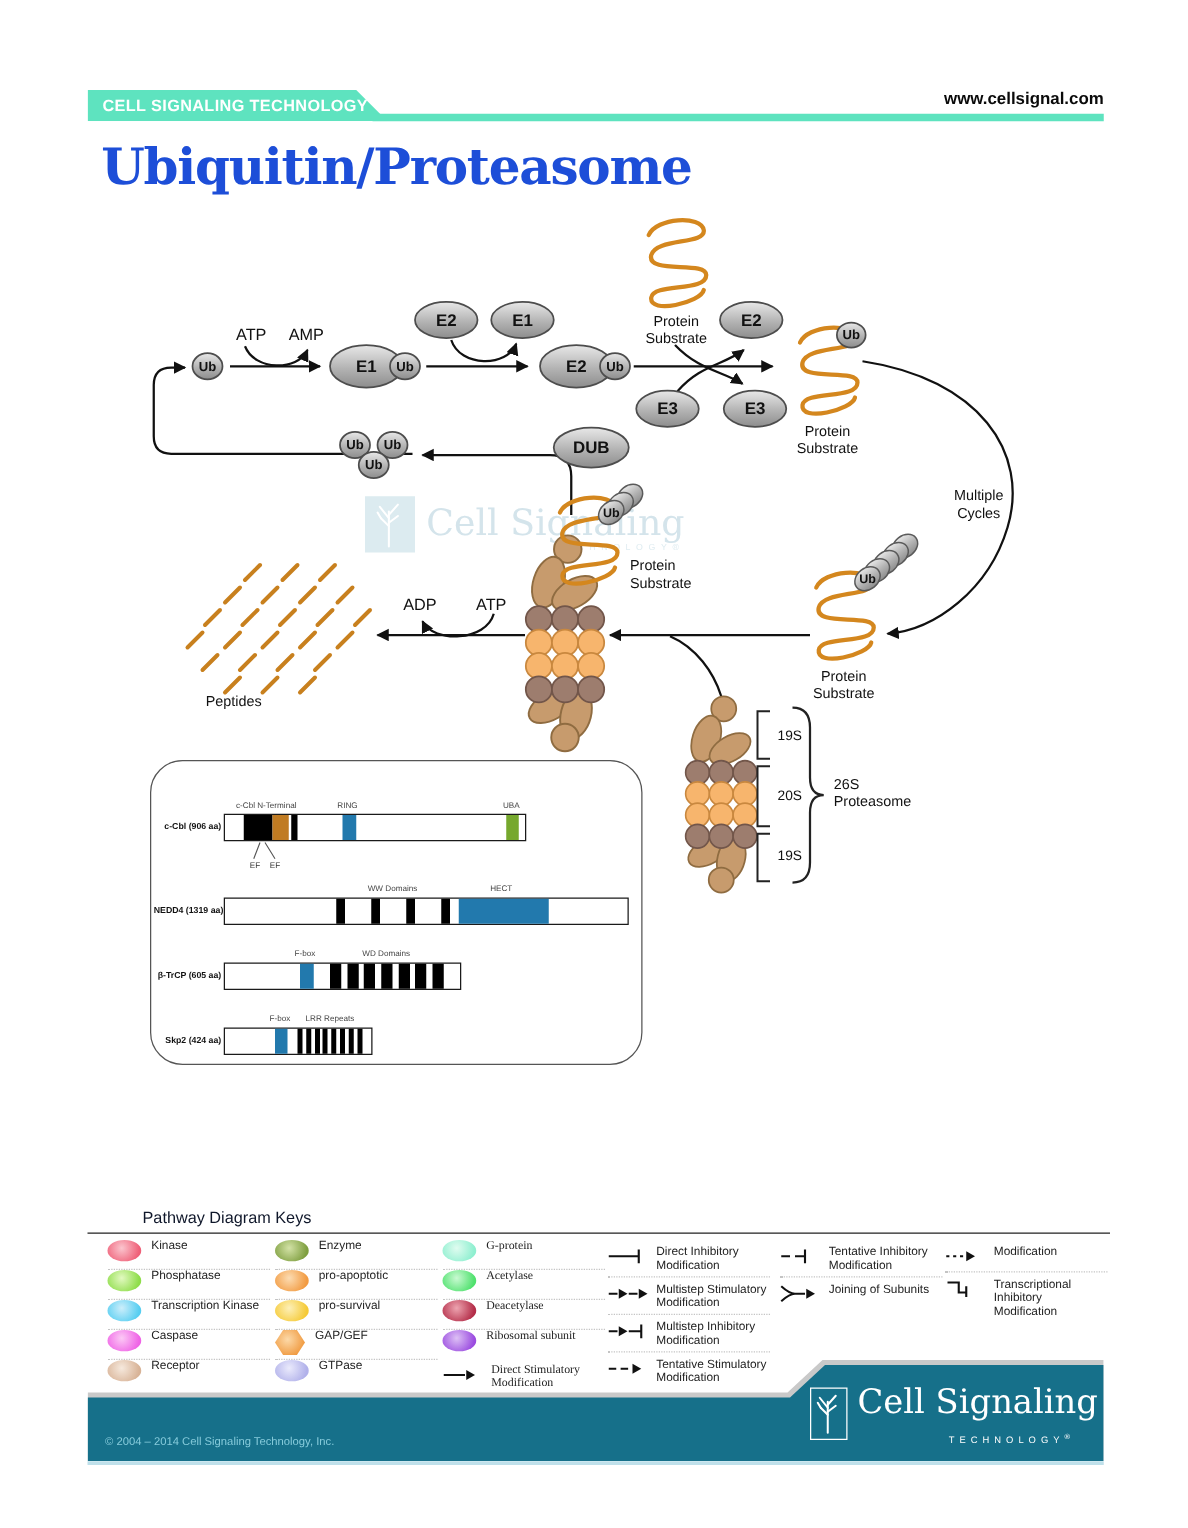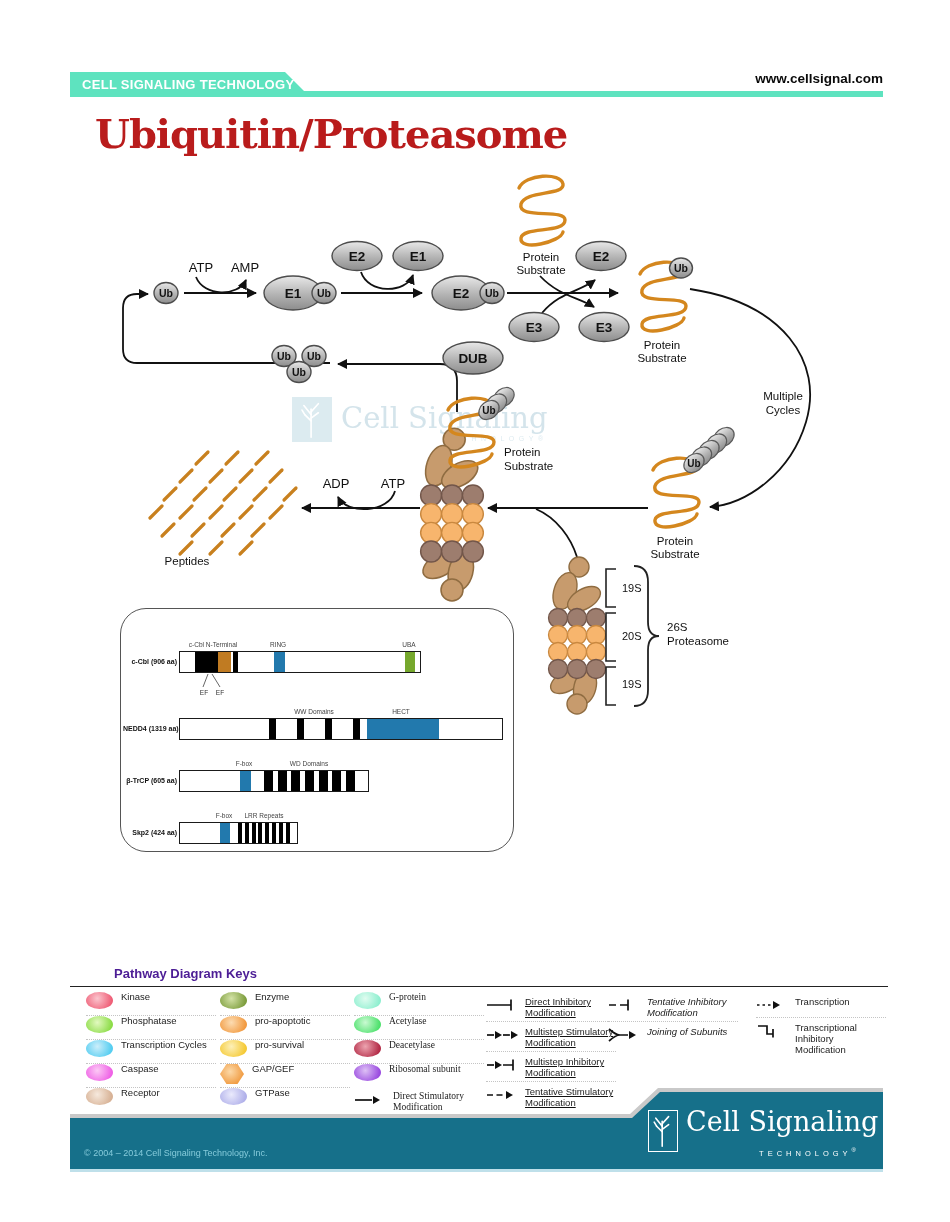--- a/index.html
+++ b/index.html
@@ -4,40 +4,40 @@
 <style>
   html,body{margin:0;padding:0;background:#fff;}
   #page{position:relative;width:950px;height:1222px;background:#fff;overflow:hidden;
         font-family:"Liberation Sans",sans-serif;color:#111;}
   
   .hdr-bar{position:absolute;left:70px;top:72px;width:240px;height:25px;background:#5ee3bf;
            clip-path:polygon(0 0,215px 0,240px 100%,0 100%);}
   .hdr-strip{position:absolute;left:298px;top:91px;width:585px;height:6px;background:#5ee3bf;}
   .hdr-brand{position:absolute;left:82px;top:77px;color:#fff;font-weight:bold;font-size:13px;letter-spacing:.3px;}
   .hdr-url{position:absolute;left:663px;top:71px;width:220px;text-align:right;font-weight:bold;font-size:13.5px;color:#0a0a0a;}
-  .page-title{position:absolute;left:95px;top:110px;font-family:"DejaVu Serif",serif;font-weight:bold;
-              font-size:40px;color:#b91c1c;letter-spacing:-1px;}
+  .page-title{position:absolute;left:81px;top:110px;font-family:"DejaVu Serif",serif;font-weight:bold;
+              font-size:40px;color:#1d4ed8;letter-spacing:-1px;}
   
   .wm{position:absolute;left:292px;top:397px;display:flex;gap:9px;z-index:0;}
   .wm-box{width:40px;height:45px;background:#dcebf0;display:flex;align-items:center;justify-content:center;}
   .wm-name{font-family:"DejaVu Serif",serif;font-size:29px;color:#d4e4eb;line-height:42px;}
   .wm-tech{font-size:7px;letter-spacing:4.5px;color:#dfecf1;text-align:right;margin-top:-4px;}
   #diagram{position:absolute;left:0;top:0;z-index:1;}
   
   #ligase-box{position:absolute;left:120px;top:608px;width:392px;height:242px;background:#fff;
               border:1.5px solid #555;border-radius:26px;z-index:2;}
   .lig-title{position:absolute;left:0;top:9px;width:100%;text-align:center;font-size:11px;font-weight:bold;}
   .lig-name{position:absolute;left:2px;width:54px;text-align:right;font-size:7px;font-weight:bold;white-space:nowrap;}
   .lig-bar{position:absolute;background:#fff;border:1.5px solid #1a1a1a;height:22px;box-sizing:border-box;}
   .lig-block{position:absolute;top:0;height:100%;}
   .lig-dlabel{position:absolute;transform:translateX(-50%);font-size:6.5px;color:#444;white-space:nowrap;}
   .lig-ef{position:absolute;font-size:6.5px;color:#333;transform:translateX(-50%);}
   
   #legend{position:absolute;left:70px;top:966px;width:818px;z-index:2;}
-  .leg-head{font-size:13px;font-weight:bold;color:#4c1d95;padding-left:44px;}
+  .leg-head{font-size:13px;font-weight:normal;color:#0f172a;padding-left:44px;}
   .leg-rule{border-top:1.5px solid #222;margin-top:5px;}
   .leg-col{position:absolute;top:26px;width:130px;}
   .leg-row{display:flex;align-items:flex-start;gap:8px;min-height:23px;}
   .leg-row + .leg-row{border-top:1px dotted #c4c4c4;}
   .leg-ellipse{width:27px;height:17px;border-radius:50%;flex:0 0 auto;}
   .leg-hex{width:24px;height:20px;flex:0 0 auto;
            clip-path:polygon(27% 0,73% 0,100% 50%,73% 100%,27% 100%,0 50%);}
   .leg-label{font-size:9.5px;line-height:10.5px;color:#222;}
   .leg-lrow{display:flex;align-items:flex-start;gap:5px;padding:4px 0 3px 0;}
   .leg-lrow + .leg-lrow{border-top:1px dotted #c4c4c4;}
@@ -359,21 +359,21 @@
         <div class="leg-row">
           <div class="leg-ellipse" style="background: radial-gradient(circle at 42% 38%, rgb(251, 197, 206), rgb(239, 96, 120) 75%);"></div>
           <div class="leg-label">Kinase</div>
         </div>
         <div class="leg-row">
           <div class="leg-ellipse" style="background: radial-gradient(circle at 42% 38%, rgb(226, 249, 192), rgb(142, 221, 74) 75%);"></div>
           <div class="leg-label">Phosphatase</div>
         </div>
         <div class="leg-row">
           <div class="leg-ellipse" style="background: radial-gradient(circle at 42% 38%, rgb(204, 238, 251), rgb(87, 206, 241) 75%);"></div>
-          <div class="leg-label">Transcription Cycles</div>
+          <div class="leg-label">Transcription Kinase</div>
         </div>
         <div class="leg-row">
           <div class="leg-ellipse" style="background: radial-gradient(circle at 42% 38%, rgb(252, 201, 245), rgb(239, 99, 230) 75%);"></div>
           <div class="leg-label">Caspase</div>
         </div>
         <div class="leg-row">
           <div class="leg-ellipse" style="background: radial-gradient(circle at 42% 38%, rgb(246, 233, 221), rgb(216, 179, 151) 75%);"></div>
           <div class="leg-label">Receptor</div>
         </div>
       </div>
@@ -417,21 +417,21 @@
           <div class="leg-label">Ribosomal subunit</div>
         </div>
         <div class="leg-lrow">
           <svg width="34" height="17" viewBox="0 0 34 17">
             <path d="M1,8 H18" stroke="#111" stroke-width="1.7" fill="none"></path>
             <path d="M19,4 L26,8 L19,12 Z" fill="#111" stroke="none"></path>
           </svg>
           <div class="leg-llabel">Direct Stimulatory Modification</div>
         </div>
       </div>
-      <div class="leg-col" style="left: 416px; text-decoration: underline;">
+      <div class="leg-col" style="left: 416px;">
         <div class="leg-lrow">
           <svg width="34" height="17" viewBox="0 0 34 17">
             <path d="M1,8 H25 M25,2.5 V13.5" stroke="#111" stroke-width="1.7" fill="none"></path>
           </svg>
           <div class="leg-llabel">Direct Inhibitory Modification</div>
         </div>
         <div class="leg-lrow">
           <svg width="34" height="17" viewBox="0 0 34 17">
             <path d="M1,8 H8" stroke="#111" stroke-width="1.7" fill="none"></path>
             <path d="M9,4 L16,8 L9,12 Z" fill="#111" stroke="none"></path>
@@ -449,42 +449,42 @@
           <div class="leg-llabel">Multistep Inhibitory Modification</div>
         </div>
         <div class="leg-lrow">
           <svg width="34" height="17" viewBox="0 0 34 17">
             <path d="M1,8 H7 M10.5,8 H16.5" stroke="#111" stroke-width="1.7" fill="none"></path>
             <path d="M20,4 L27,8 L20,12 Z" fill="#111" stroke="none"></path>
           </svg>
           <div class="leg-llabel">Tentative Stimulatory Modification</div>
         </div>
       </div>
-      <div class="leg-col" style="left: 538px; font-style: italic;">
+      <div class="leg-col" style="left: 554px;">
         <div class="leg-lrow">
           <svg width="34" height="17" viewBox="0 0 34 17">
             <path d="M1,8 H8 M12,8 H20 M20,2.5 V13.5" stroke="#111" stroke-width="1.7" fill="none"></path>
           </svg>
           <div class="leg-llabel">Tentative Inhibitory Modification</div>
         </div>
         <div class="leg-lrow">
           <svg width="34" height="17" viewBox="0 0 34 17">
             <path d="M1,2 C6,6.5 9,8 12,8 M1,14 C6,9.5 9,8 12,8 M12,8 H20" stroke="#111" stroke-width="1.7" fill="none"></path>
             <path d="M21,4 L28,8 L21,12 Z" fill="#111" stroke="none"></path>
           </svg>
           <div class="leg-llabel">Joining of Subunits</div>
         </div>
       </div>
       <div class="leg-col" style="left: 686px;">
         <div class="leg-lrow">
           <svg width="34" height="17" viewBox="0 0 34 17">
             <path d="M1,8 H3.5 M6.5,8 H9 M12,8 H14.5" stroke="#111" stroke-width="1.7" fill="none"></path>
             <path d="M17,4 L24,8 L17,12 Z" fill="#111" stroke="none"></path>
           </svg>
-          <div class="leg-llabel">Transcription</div>
+          <div class="leg-llabel">Modification</div>
         </div>
         <div class="leg-lrow">
           <svg width="34" height="17" viewBox="0 0 34 17">
             <path d="M2,3 H11 L11,11 H17 M17,6 V14.5" stroke="#111" stroke-width="1.7" fill="none"></path>
           </svg>
           <div class="leg-llabel">Transcriptional Inhibitory Modification</div>
         </div>
       </div>
     </div>
 

